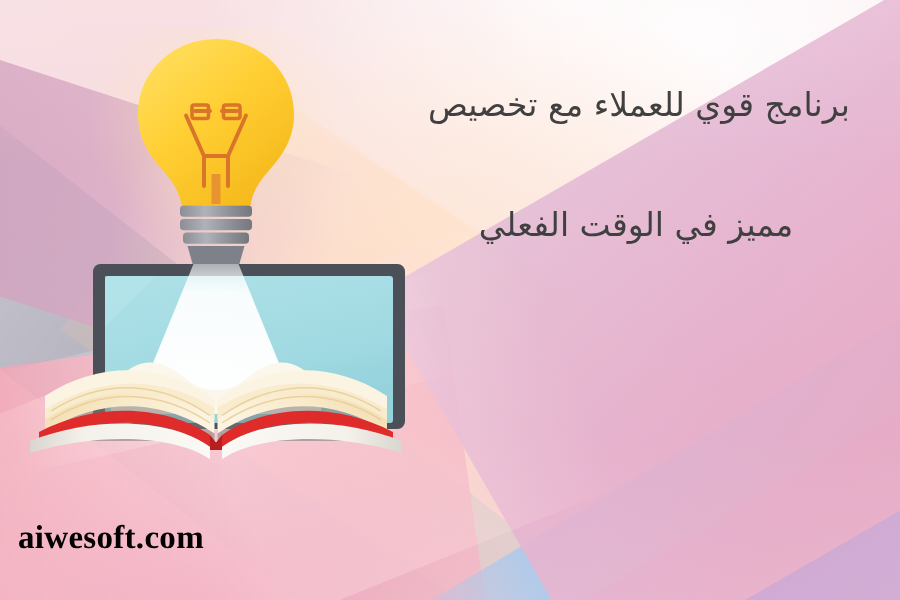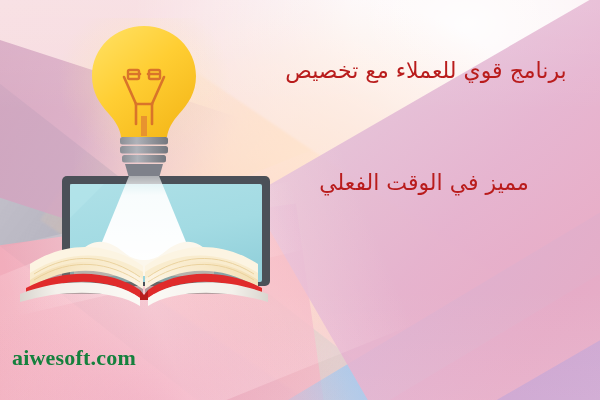--- a/index.html
+++ b/index.html
@@ -236,37 +236,37 @@
     text-align: center;
     display: flex;
     flex-direction: column;
     justify-content: flex-start;
   }
   .headline-line {
     font-family: "DejaVu Sans", "Liberation Sans", sans-serif;
     font-size: 22px;
     font-weight: 400;
     line-height: 1.18;
-    color: #b91c1c;
+    color: #404040;
     letter-spacing: 0px;
     white-space: nowrap;
   }
   .hl-1 { margin-top: 24px; margin-right: 2px; }
-  .hl-2 { margin-top: 86px; margin-right: 6px; }
+  .hl-2 { margin-top: 54px; margin-right: 6px; }
   .hl-3 { margin-top: 52px; margin-right: 10px; }
 
   
   #watermark {
     position: absolute;
     left: 12px;
     top: 345px;
     font-family: "Liberation Serif", "DejaVu Serif", serif;
     font-size: 22px;
     font-weight: 700;
-    color: #15803d;
+    color: #000000;
     letter-spacing: 0.2px;
   }
 </style>
 </head>
 <body>
 
 <div id="banner">
 
   <div class="bg-layer bg-base"></div>
   <div class="bg-layer bg-glow-tr"></div>

